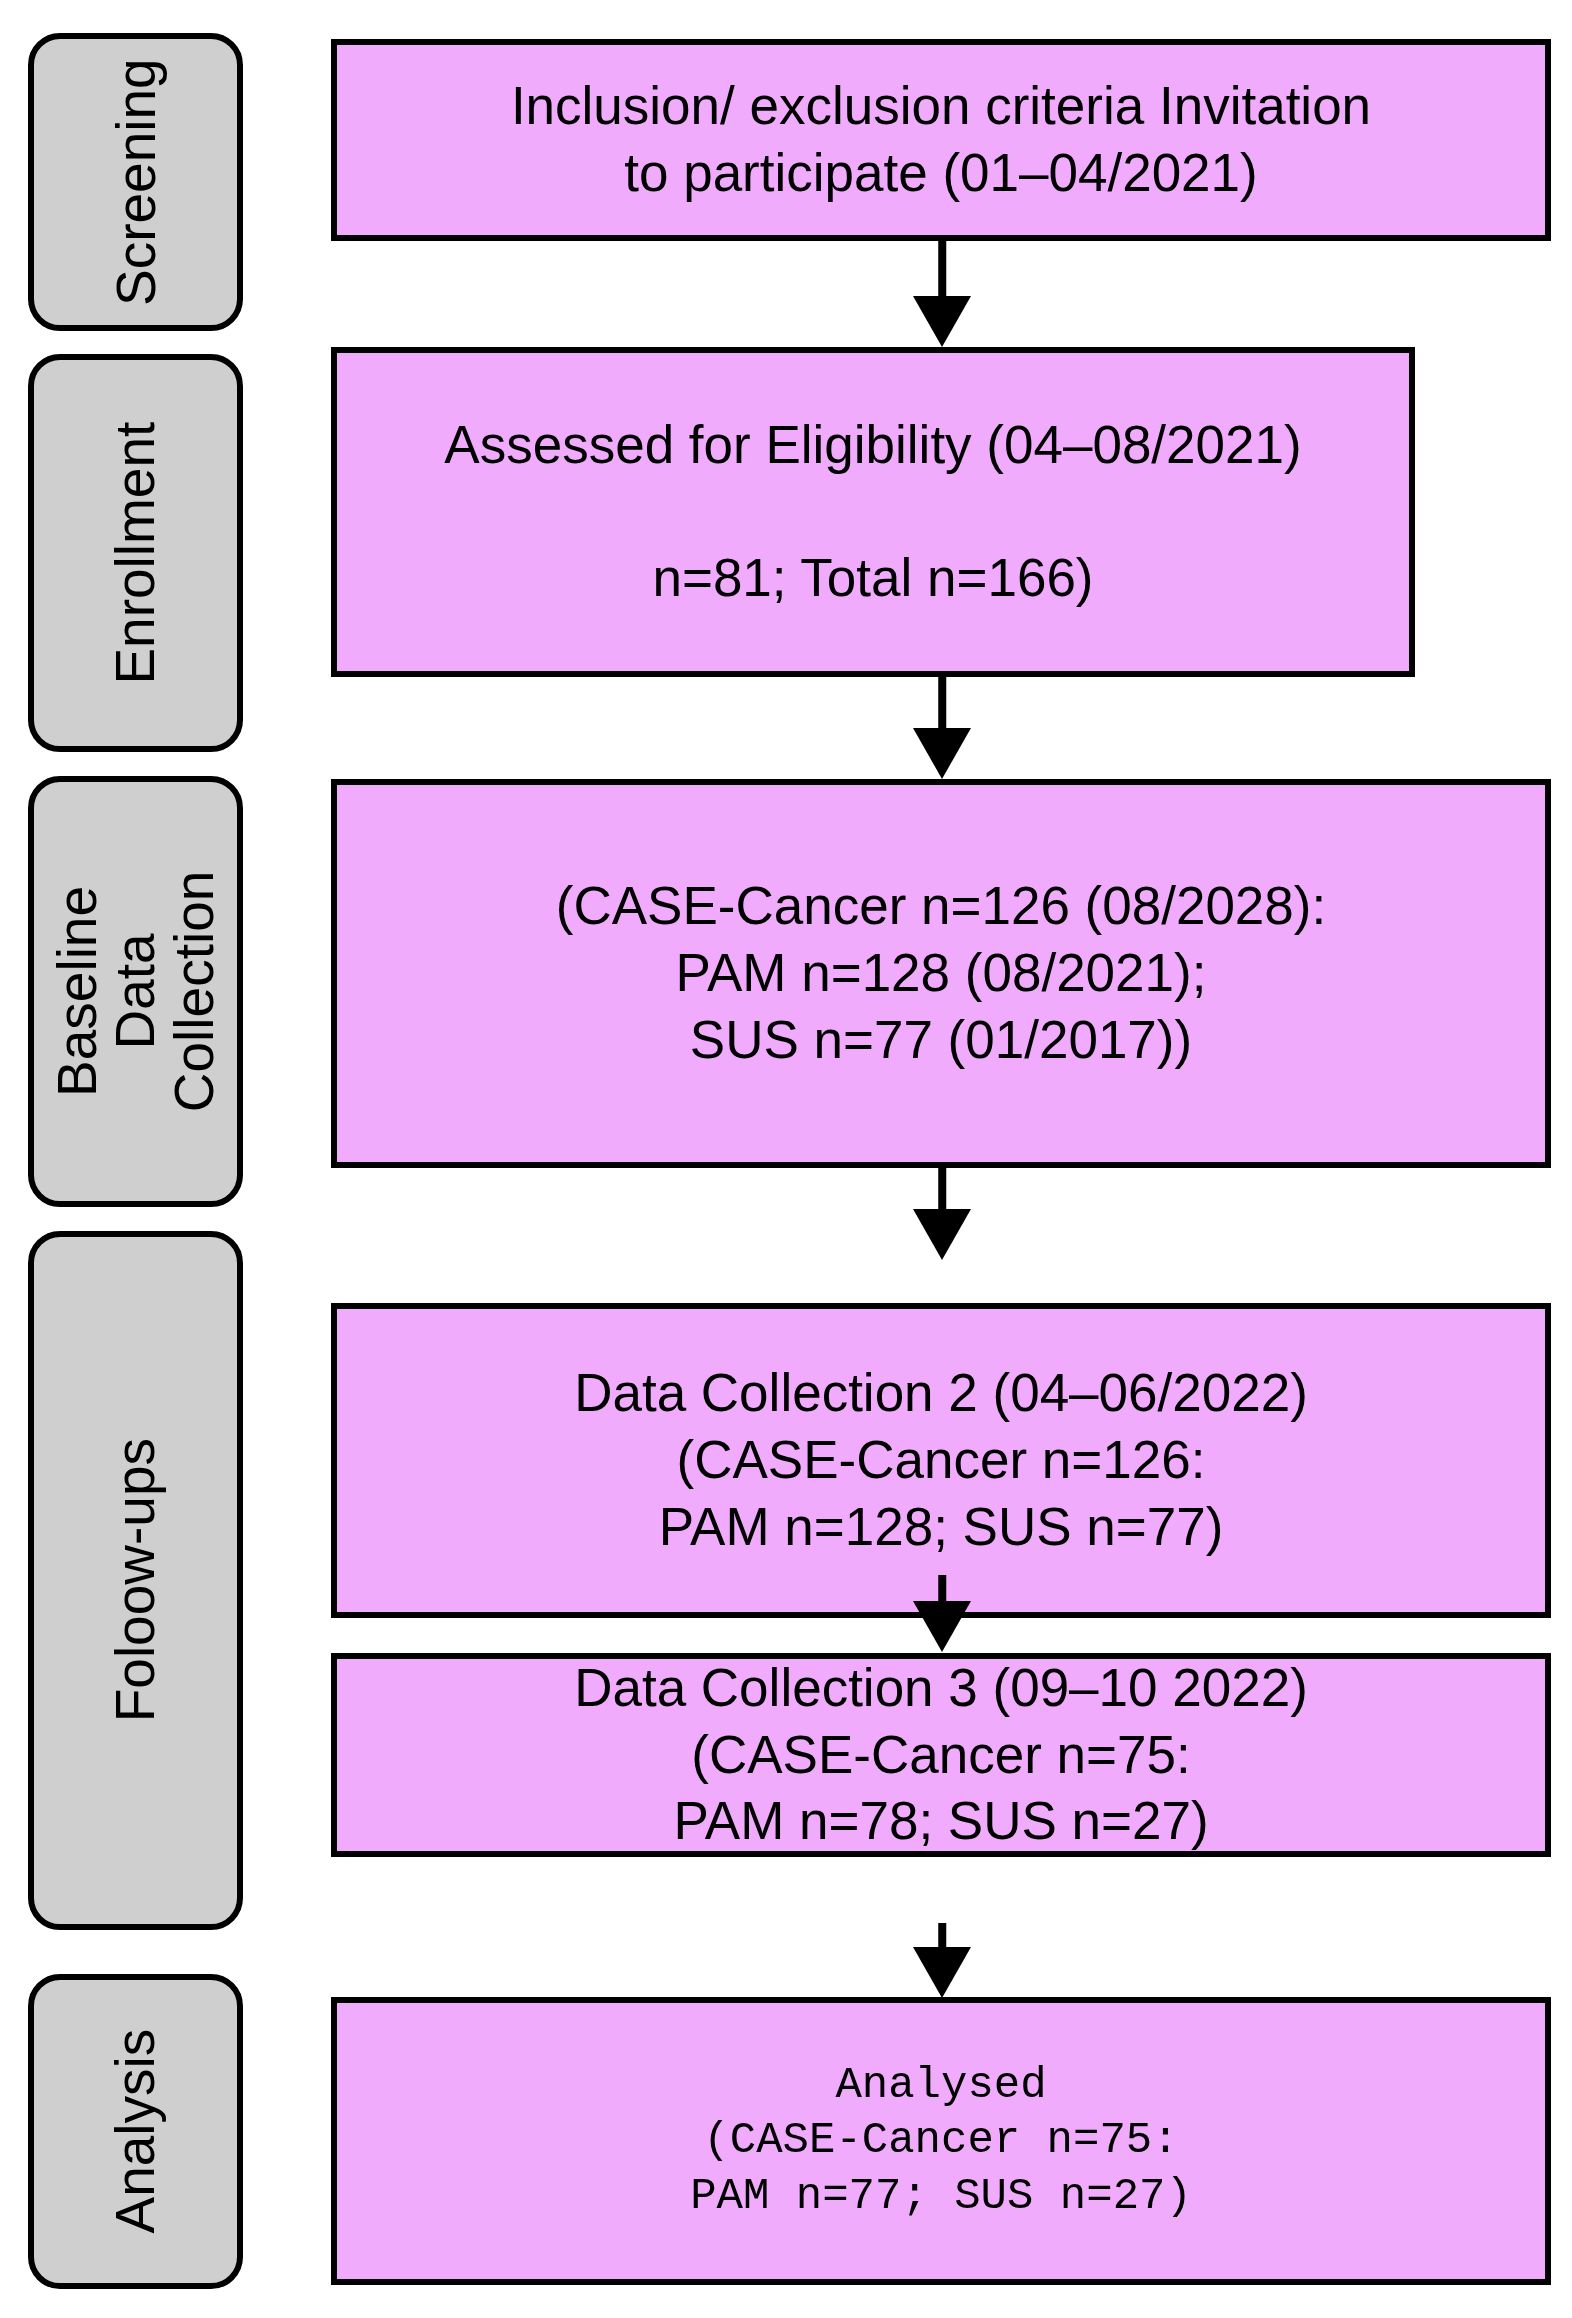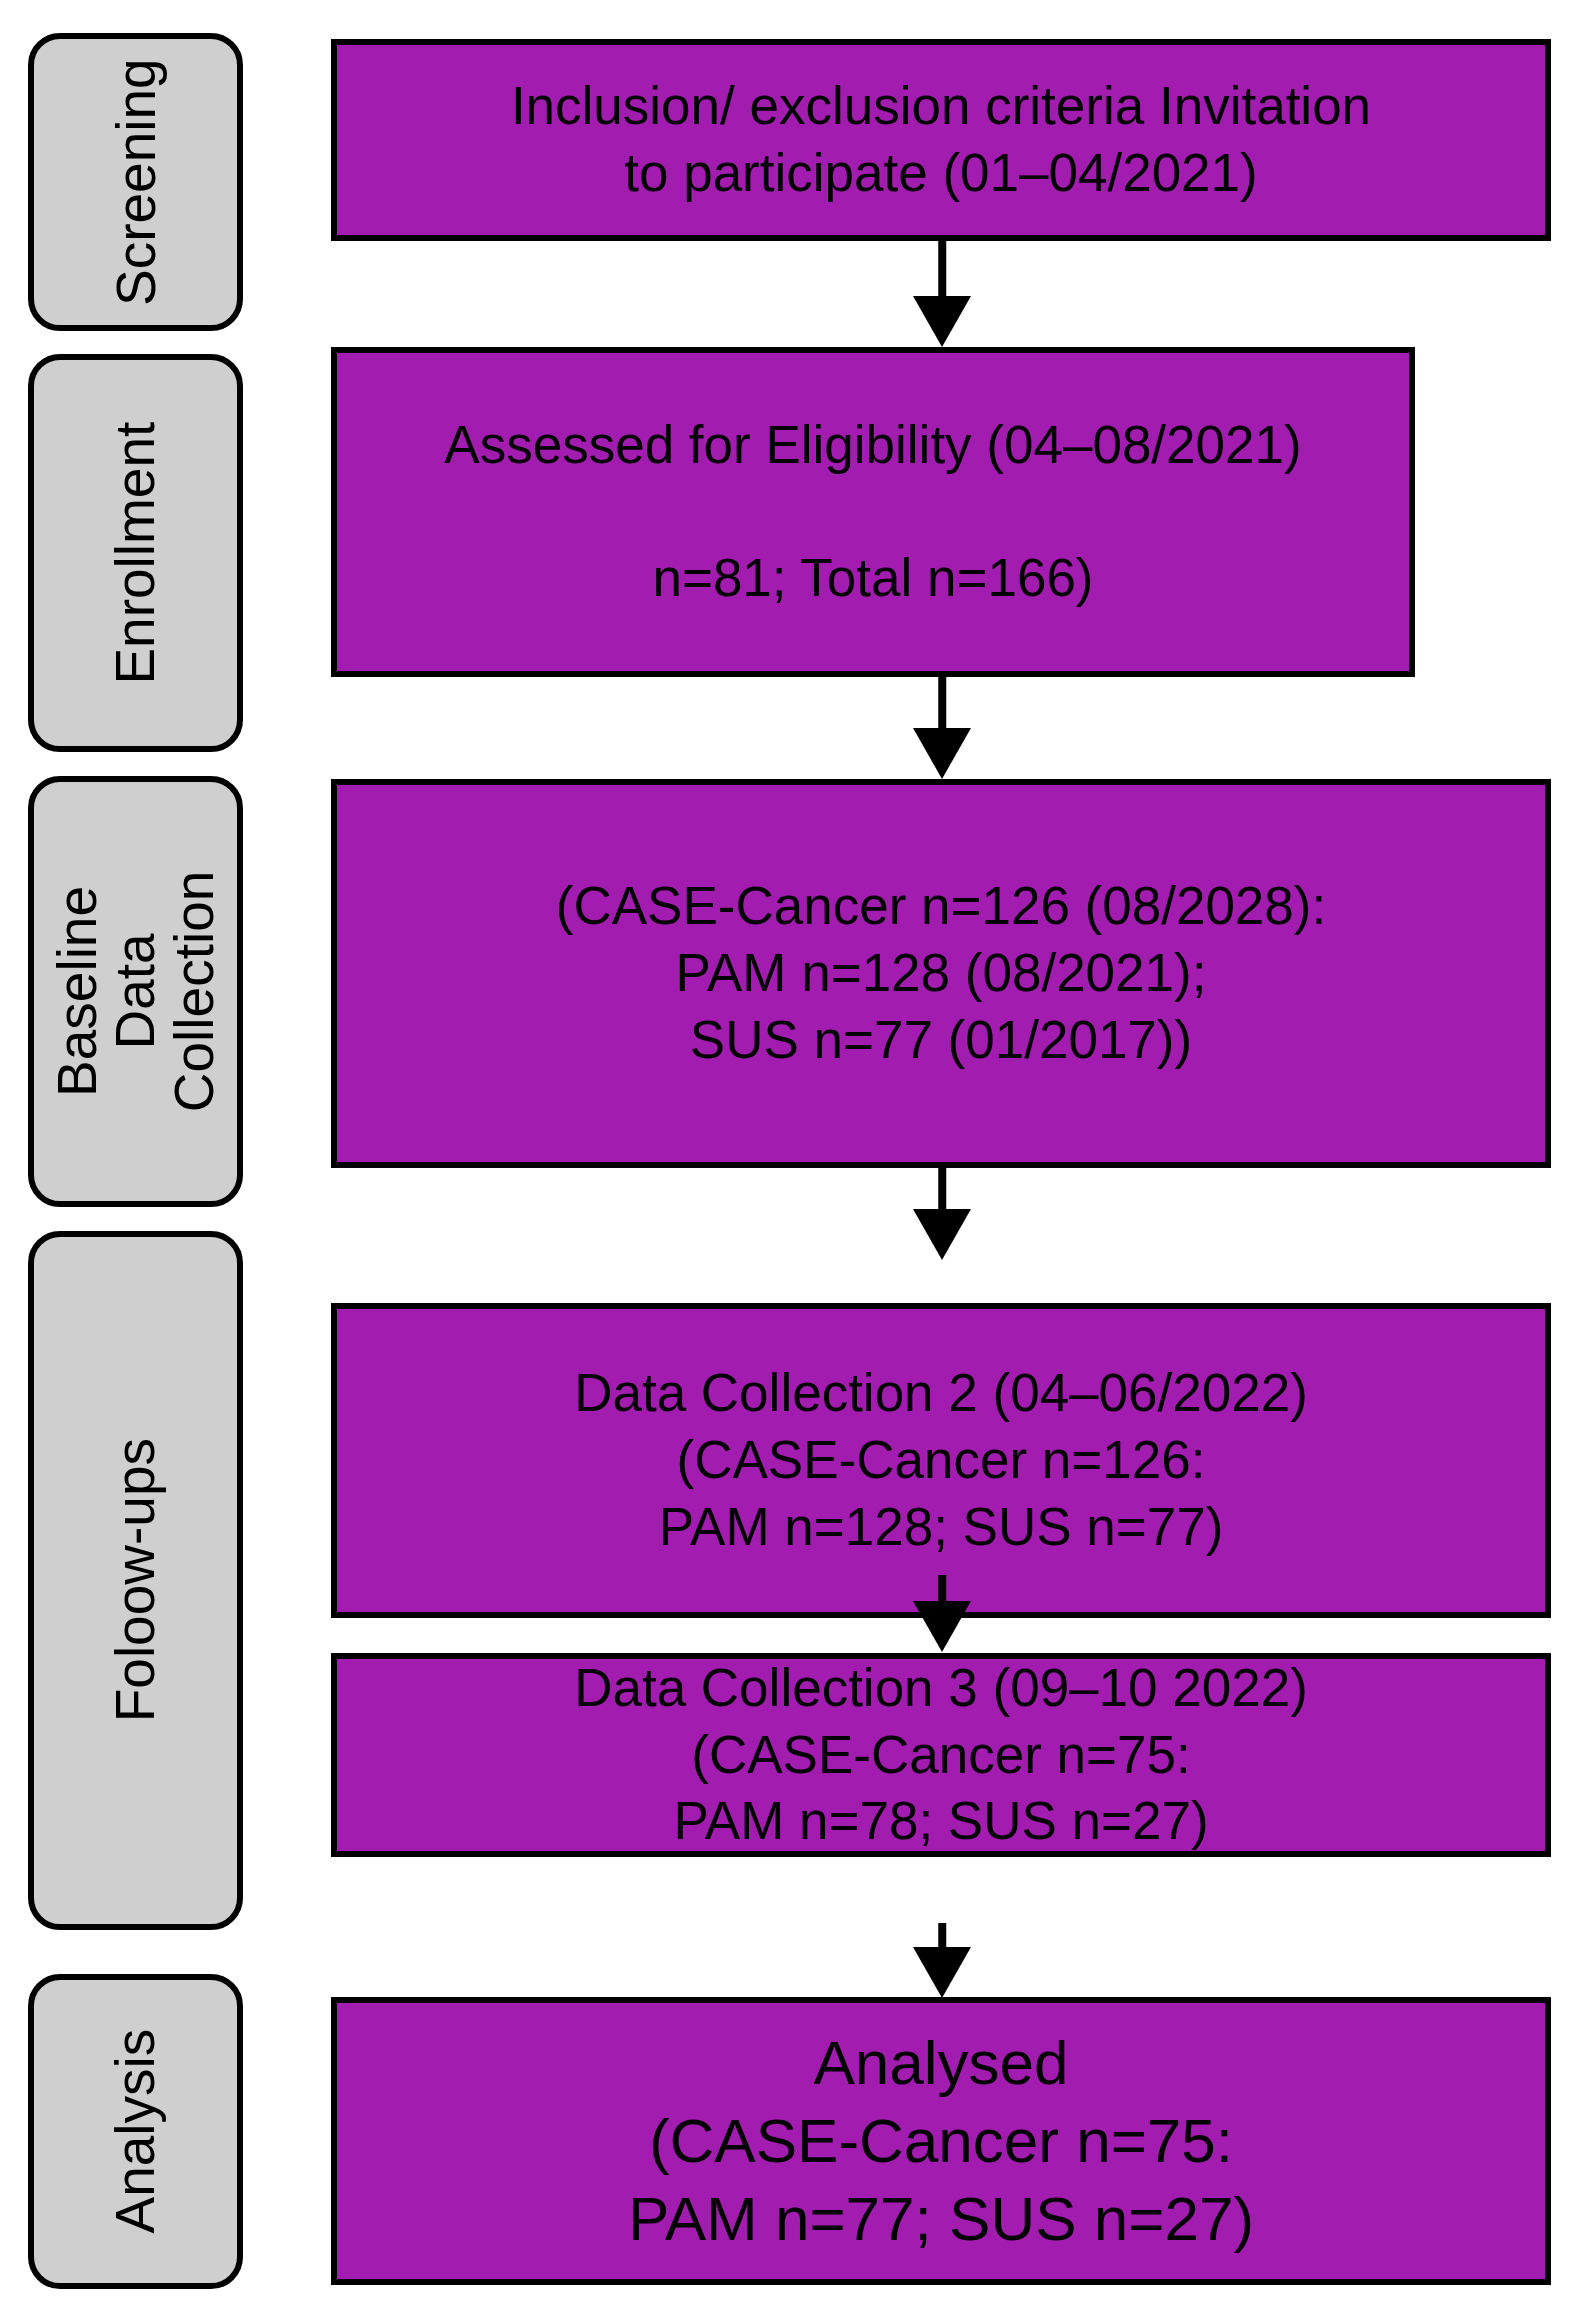--- a/index.html
+++ b/index.html
@@ -41,21 +41,21 @@
   }
   .stage-text.two-line {
     white-space: normal;
     width: 405px;
   }
 
   
   .flow-box {
     position: absolute;
     box-sizing: border-box;
-    background: #a21caf;
+    background: #f0abfc;
     border: 6.6px solid #000000;
     border-radius: 0;
     display: flex;
     align-items: center;
     justify-content: center;
     text-align: center;
   }
   .flow-text {
     font-size: 53px;
     line-height: 1.26;
@@ -174,21 +174,21 @@
       <span>PAM n=78; SUS n=27)</span>
     </div>
   </div>
 
   <div class="arrow" style="left: 942px; top: 1923px; height: 74px;">
     <div class="shaft" style="height: 25.4px;"></div>
     <div class="head" style="top: 23.5px; border-top-width: 51px; border-left-width: 29px; border-right-width: 29px;"></div>
   </div>
 
   <div class="flow-box" style="left: 331px; top: 1997px; width: 1220px; height: 288px;">
-    <div class="flow-text" style="font-size: 62px;">
+    <div class="flow-text" style="font-size: 44px; font-family: Liberation Mono, monospace;">
       <span>Analysed</span><br>
       <span>(CASE-Cancer n=75:</span><br>
       <span>PAM n=77; SUS n=27)</span>
     </div>
   </div>
 
 </div>
 
 
 </body></html>

